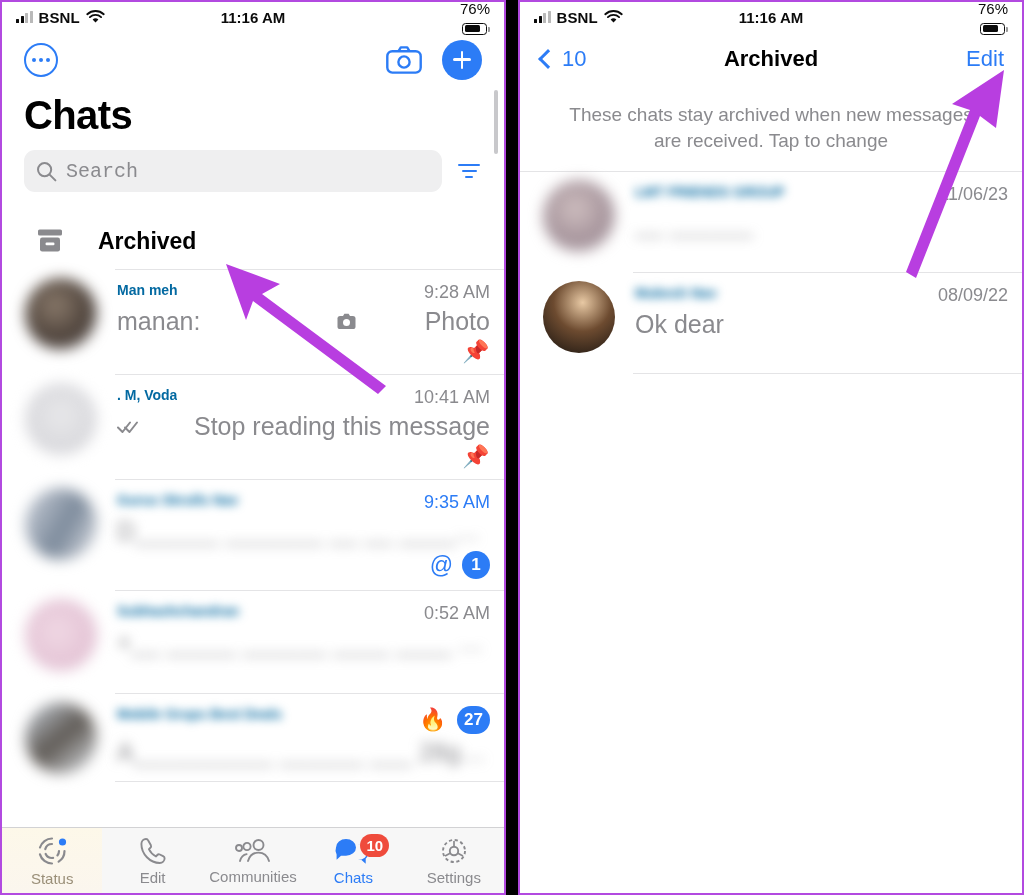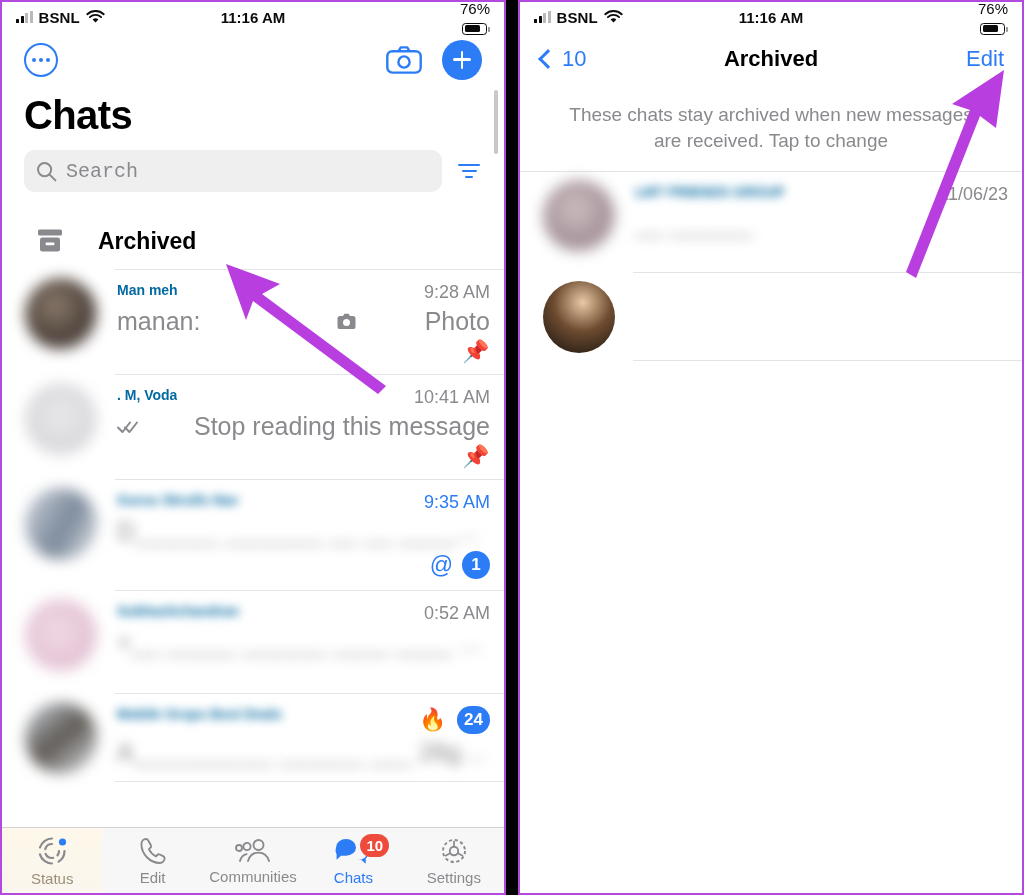--- a/index.html
+++ b/index.html
@@ -297,21 +297,21 @@
         <div class="sep"></div>
       </div>
 
       <div class="row">
         <div class="avatar blurav" style="background:linear-gradient(140deg,#cbd3dd,#5f5a55 50%,#dfe3e8)"></div>
         <div class="rowbody">
           <div class="rowhead">
             <span class="rowtitle blurtext">Mobile Grups Best Deals</span>
             <span style="margin-left:auto;display:flex;align-items:center;gap:10px;padding-left:8px">
               <span style="font-size:22px">🔥</span>
-              <span class="badge">24</span>
+              <span class="badge">27</span>
             </span>
           </div>
           <div class="rowsub">
             <span class="txt blurtext b2">A__________ ______ ___ 28gb) E______ ________ ____ ___ ce id o...</span>
           </div>
         </div>
         <div class="sep"></div>
       </div>
 
     </div>
@@ -422,20 +422,30 @@
           <div class="rowsub">
             <span class="txt blurtext b2">__ ______</span>
           </div>
           <div class="rowmeta" style="height:18px"></div>
         </div>
         <div class="sep"></div>
       </div>
 
       <div class="row">
         <div class="avatar" style="background:radial-gradient(circle at 55% 30%,#e8c9a4,#6d4b30 45%,#241b14 90%)"></div>
+        <div class="rowbody">
+          <div class="rowhead">
+            <span class="rowtitle blurtext">Mukesh Nav</span>
+            <span class="rowtime">08/09/22</span>
+          </div>
+          <div class="rowsub">
+            <span class="txt">Ok dear</span>
+          </div>
+          <div class="rowmeta" style="height:18px"></div>
+        </div>
         <div class="sep"></div>
       </div>
 
     </div>
 
     <svg class="arrow" style="left:380px;top:62px;width:120px;height:220px" viewBox="0 0 120 220">
       <path d="M104 6 L96 64 L80 52 L16 214 L6 208 L70 46 L52 40 Z" fill="#b83ee0"></path>
     </svg>
   </div>
 

